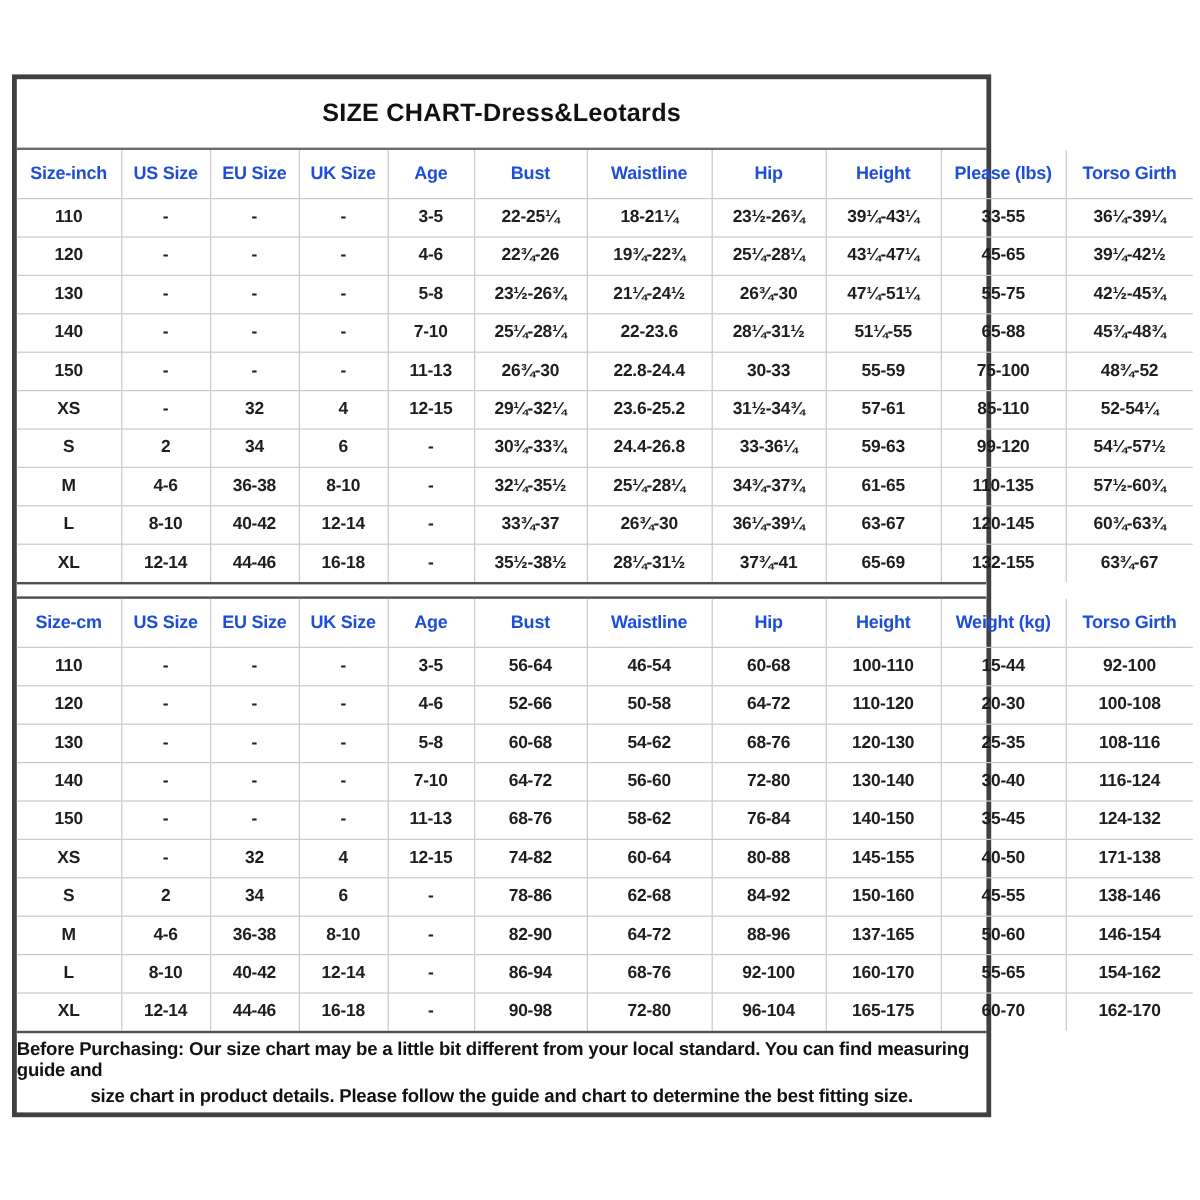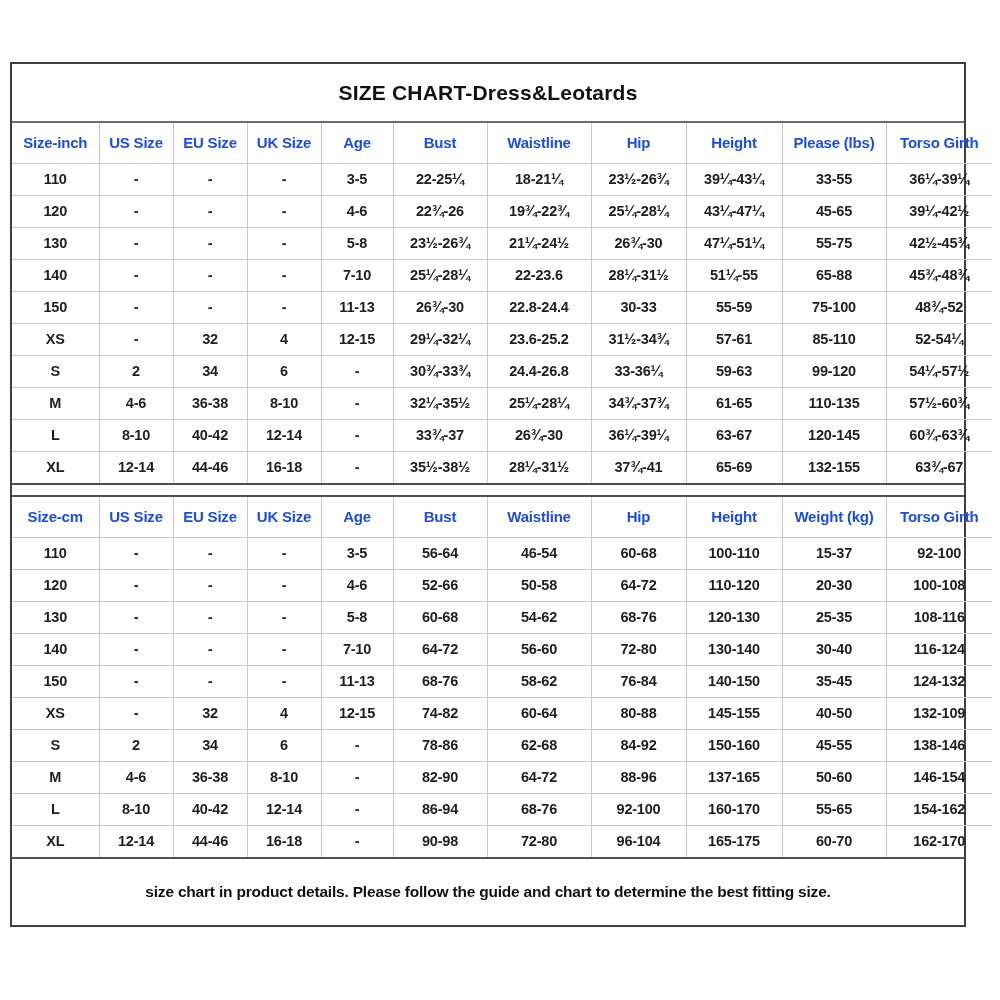--- a/index.html
+++ b/index.html
@@ -6,22 +6,22 @@
   html, body {
     width: 1000px; height: 1000px;
     background: #ffffff;
     font-family: "Liberation Sans", sans-serif;
     color: #1c1c1c;
   }
   .page { position: relative; width: 1000px; height: 1000px; background: #ffffff; overflow: hidden; }
   .chart-box {
     position: absolute;
     left: 10px; top: 62px;
-    width: 956px;
-    border: 2px solid #404040;
+    width: 816px;
+    border: 4px solid #404040;
     background: #ffffff;
   }
   .title-bar {
     height: 59px;
     display: flex; align-items: center; justify-content: center;
     border-bottom: 2px solid #6b6b6b;
   }
   .title-bar h1 {
     font-size: 21px;
     font-weight: bold;
@@ -280,21 +280,21 @@
           <tr>
             <td>110</td>
             <td>-</td>
             <td>-</td>
             <td>-</td>
             <td>3-5</td>
             <td>56-64</td>
             <td>46-54</td>
             <td>60-68</td>
             <td>100-110</td>
-            <td>15-37</td>
+            <td>15-44</td>
             <td>92-100</td>
           </tr>
           <tr>
             <td>120</td>
             <td>-</td>
             <td>-</td>
             <td>-</td>
             <td>4-6</td>
             <td>52-66</td>
             <td>50-58</td>
@@ -346,21 +346,21 @@
             <td>XS</td>
             <td>-</td>
             <td>32</td>
             <td>4</td>
             <td>12-15</td>
             <td>74-82</td>
             <td>60-64</td>
             <td>80-88</td>
             <td>145-155</td>
             <td>40-50</td>
-            <td>132-109</td>
+            <td>171-138</td>
           </tr>
           <tr>
             <td>S</td>
             <td>2</td>
             <td>34</td>
             <td>6</td>
             <td>-</td>
             <td>78-86</td>
             <td>62-68</td>
             <td>84-92</td>
@@ -404,17 +404,18 @@
             <td>72-80</td>
             <td>96-104</td>
             <td>165-175</td>
             <td>60-70</td>
             <td>162-170</td>
           </tr>
         </tbody>
       </table>
 
     <div class="footer-note">
+      <div>Before Purchasing: Our size chart may be a little bit different from your local standard. You can find measuring guide and</div>
       <div>size chart in product details. Please follow the guide and chart to determine the best fitting size.</div>
     </div>
 
   </div>
 </div>
 
 </body></html>

